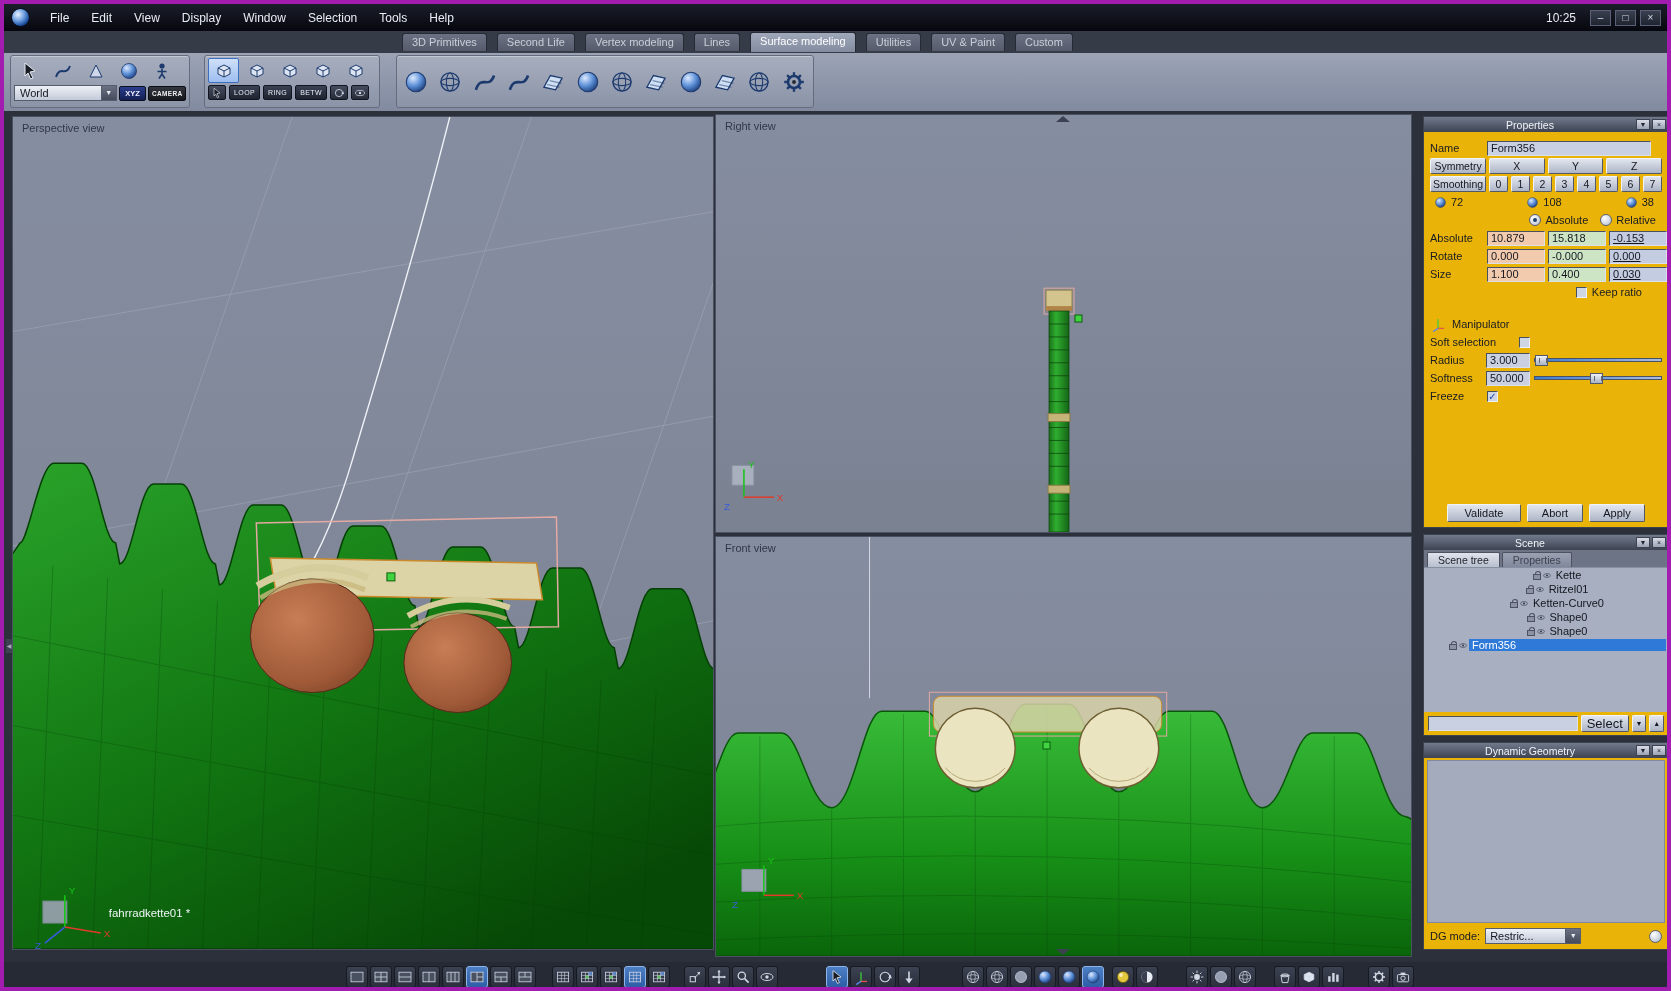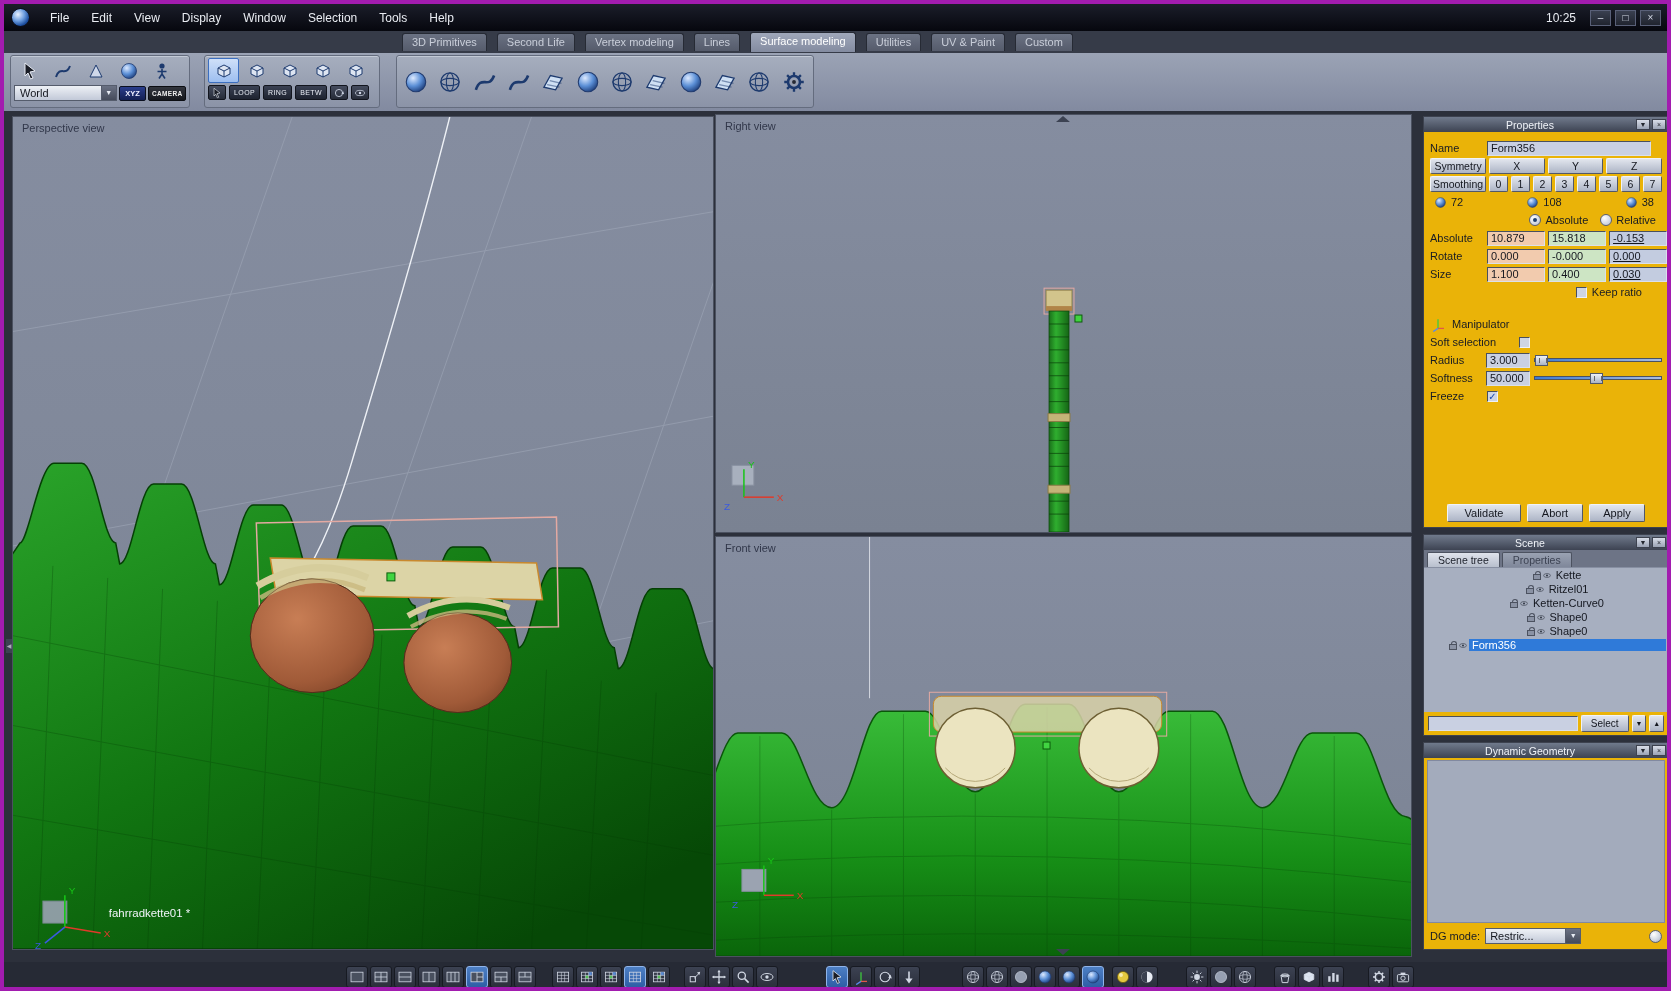--- a/index.html
+++ b/index.html
@@ -135,21 +135,21 @@
   .titem { height:14px; display:flex; align-items:center; padding-left:25px;justify-content:center; }
   .lock { width:8px; height:6px; background:#8a92a4; border:1px solid #4c5260;
     position:relative; margin-top:3px; flex:none; }
   .lock::before { content:""; position:absolute; left:1px; top:-4px; width:4px; height:3px;
     border:1px solid #4c5260; border-bottom:none; border-radius:3px 3px 0 0; }
   .eyeic { width:12px; height:9px; color:#2a303c; flex:none; }
   .tlabel { font-size:11px; color:#14171f; padding:0 3px; }
   .tlabel.sel { background:#2f7ad9; color:#fff; flex:1; margin-right:2px; }
   .scene-bottom { display:flex; gap:3px; padding:3px 4px; align-items:center; }
   .sfilter { flex:1; height:15px; }
-  .sbtn { height:17px; font-size:10px; }
+  .sbtn { height:17px; font-size:13px; }
   .ssel { width:52px; }
   .ssq { width:16px; font-size:7px; }
 
   
   .dgbody { flex:1; background:#a3abbc; margin:2px 3px; border:1px solid #8189a0; }
   .dgrow { display:flex; align-items:center; gap:5px; padding:3px 6px 5px; }
   .dglabel { font-size:11px; color:#171b24; }
   .dgdd { display:flex; align-items:center; width:96px; height:16px;
     background:linear-gradient(#eef1f6,#c2c9d8); border:1px solid #555c6c; font-size:11px; color:#14171f; }
   .dgdd .txt { flex:1; padding-left:4px; }

